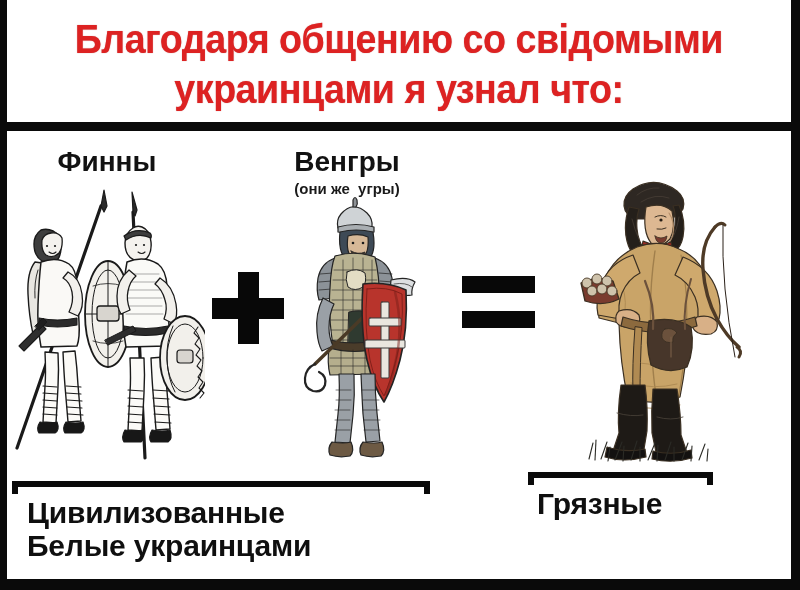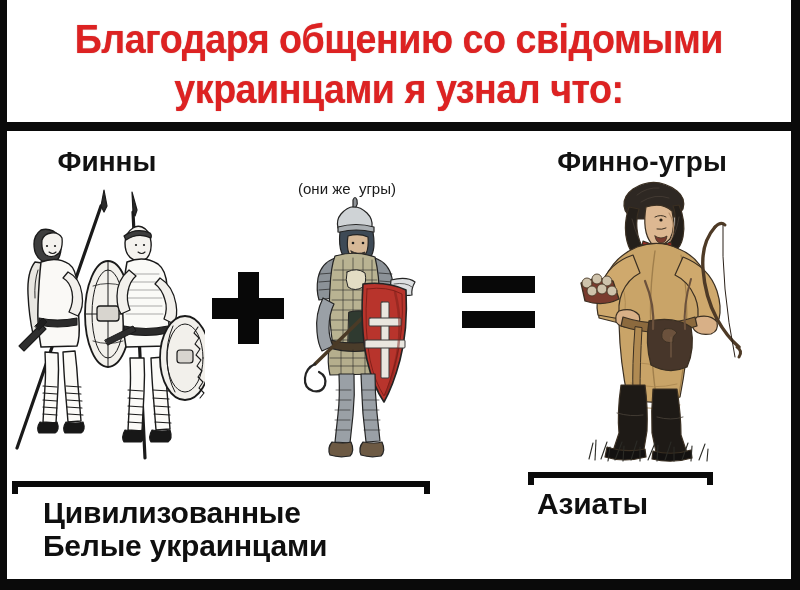--- a/index.html
+++ b/index.html
@@ -87,21 +87,21 @@
     position: absolute;
     font-weight: bold;
     color: #121212;
     font-size: 28px;
     line-height: 34px;
     white-space: nowrap;
     text-align: center;
   }
   .panel-sub {
     position: absolute;
-    font-weight: normal;
+    font-weight: bold;
     color: #1a1a1a;
     font-size: 15px;
     line-height: 17px;
     white-space: pre;
     text-align: center;
   }
   #t-finns  { left: 0;   top: 14px;  width: 200px; }
   #t-hung   { left: 240px; top: 14px; width: 200px; }
   #t-sub    { left: 240px; top: 49px; width: 200px; }
   #t-fu     { left: 490px; top: 14px; width: 290px; }
@@ -152,21 +152,21 @@
   
   .caption {
     position: absolute;
     font-weight: bold;
     color: #0f0f0f;
     font-size: 30px;
     line-height: 33px;
     white-space: nowrap;
     letter-spacing: -0.2px;
   }
-  #cap-left  { left: 20px;  top: 365px; margin-left: 16px; }
+  #cap-left  { left: 20px;  top: 365px; }
   #cap-right { left: 530px; top: 356px; }
 </style>
 </head>
 <body>
 
 <div id="meme">
 
   <div class="frame-top"></div>
   <div class="frame-left"></div>
   <div class="frame-right"></div>
@@ -176,23 +176,23 @@
     <div class="header-line l1">Благодаря общению со свідомыми</div>
     <div class="header-line l2">украинцами я узнал что:</div>
   </div>
 
   <div class="divider-band"></div>
 
   <div class="body-area">
 
     <div class="panel-title" id="t-finns">Финны</div>
 
+    <div class="panel-title" id="t-hung">Венгры</div>
     <div class="panel-sub" id="t-sub">(они же  угры)</div>
 
-    <div class="panel-title" id="t-fu">Финно-угры</div>
 
     <svg class="fig" id="fig-finns" viewBox="0 0 200 280">
       <g fill="none" stroke="#1a1a1a" stroke-width="1.6" stroke-linecap="round" stroke-linejoin="round">
 
         <line x1="12" y1="262" x2="96" y2="20" stroke-width="3.2"></line>
         <path d="M96 20 L99 4 L102 20 L99 26 Z" fill="#2a2a2a" stroke-width="1.2"></path>
 
         <path d="M36 44 q-7 5 -7 14 q0 12 8 17 q7 4 13 1 q6 -4 6 -15 q0 -12 -8 -16 q-6 -3 -12 -1 Z" fill="#3d3d3d" stroke-width="1.4"></path>
         <path d="M37 54 q2 -6 9 -7 q8 -1 11 5 q1 10 -3 15 q-6 6 -13 2 q-5 -4 -4 -15 Z" fill="#f4f2ee" stroke-width="1.3"></path>
         <circle cx="42" cy="60" r="1.1" fill="#1a1a1a" stroke="none"></circle>
@@ -506,17 +506,17 @@
 
     <div class="bracket down" id="br-left"></div>
     <div class="bracket down" id="br-right"></div>
 
     <div class="caption" id="cap-left">
       <div>Цивилизованные</div>
       <div>Белые украинцами</div>
     </div>
 
     <div class="caption" id="cap-right">
-      <div>Азиаты</div>
+      <div>Грязные</div>
     </div>
 
   </div>
 </div>
 
 </body></html>

